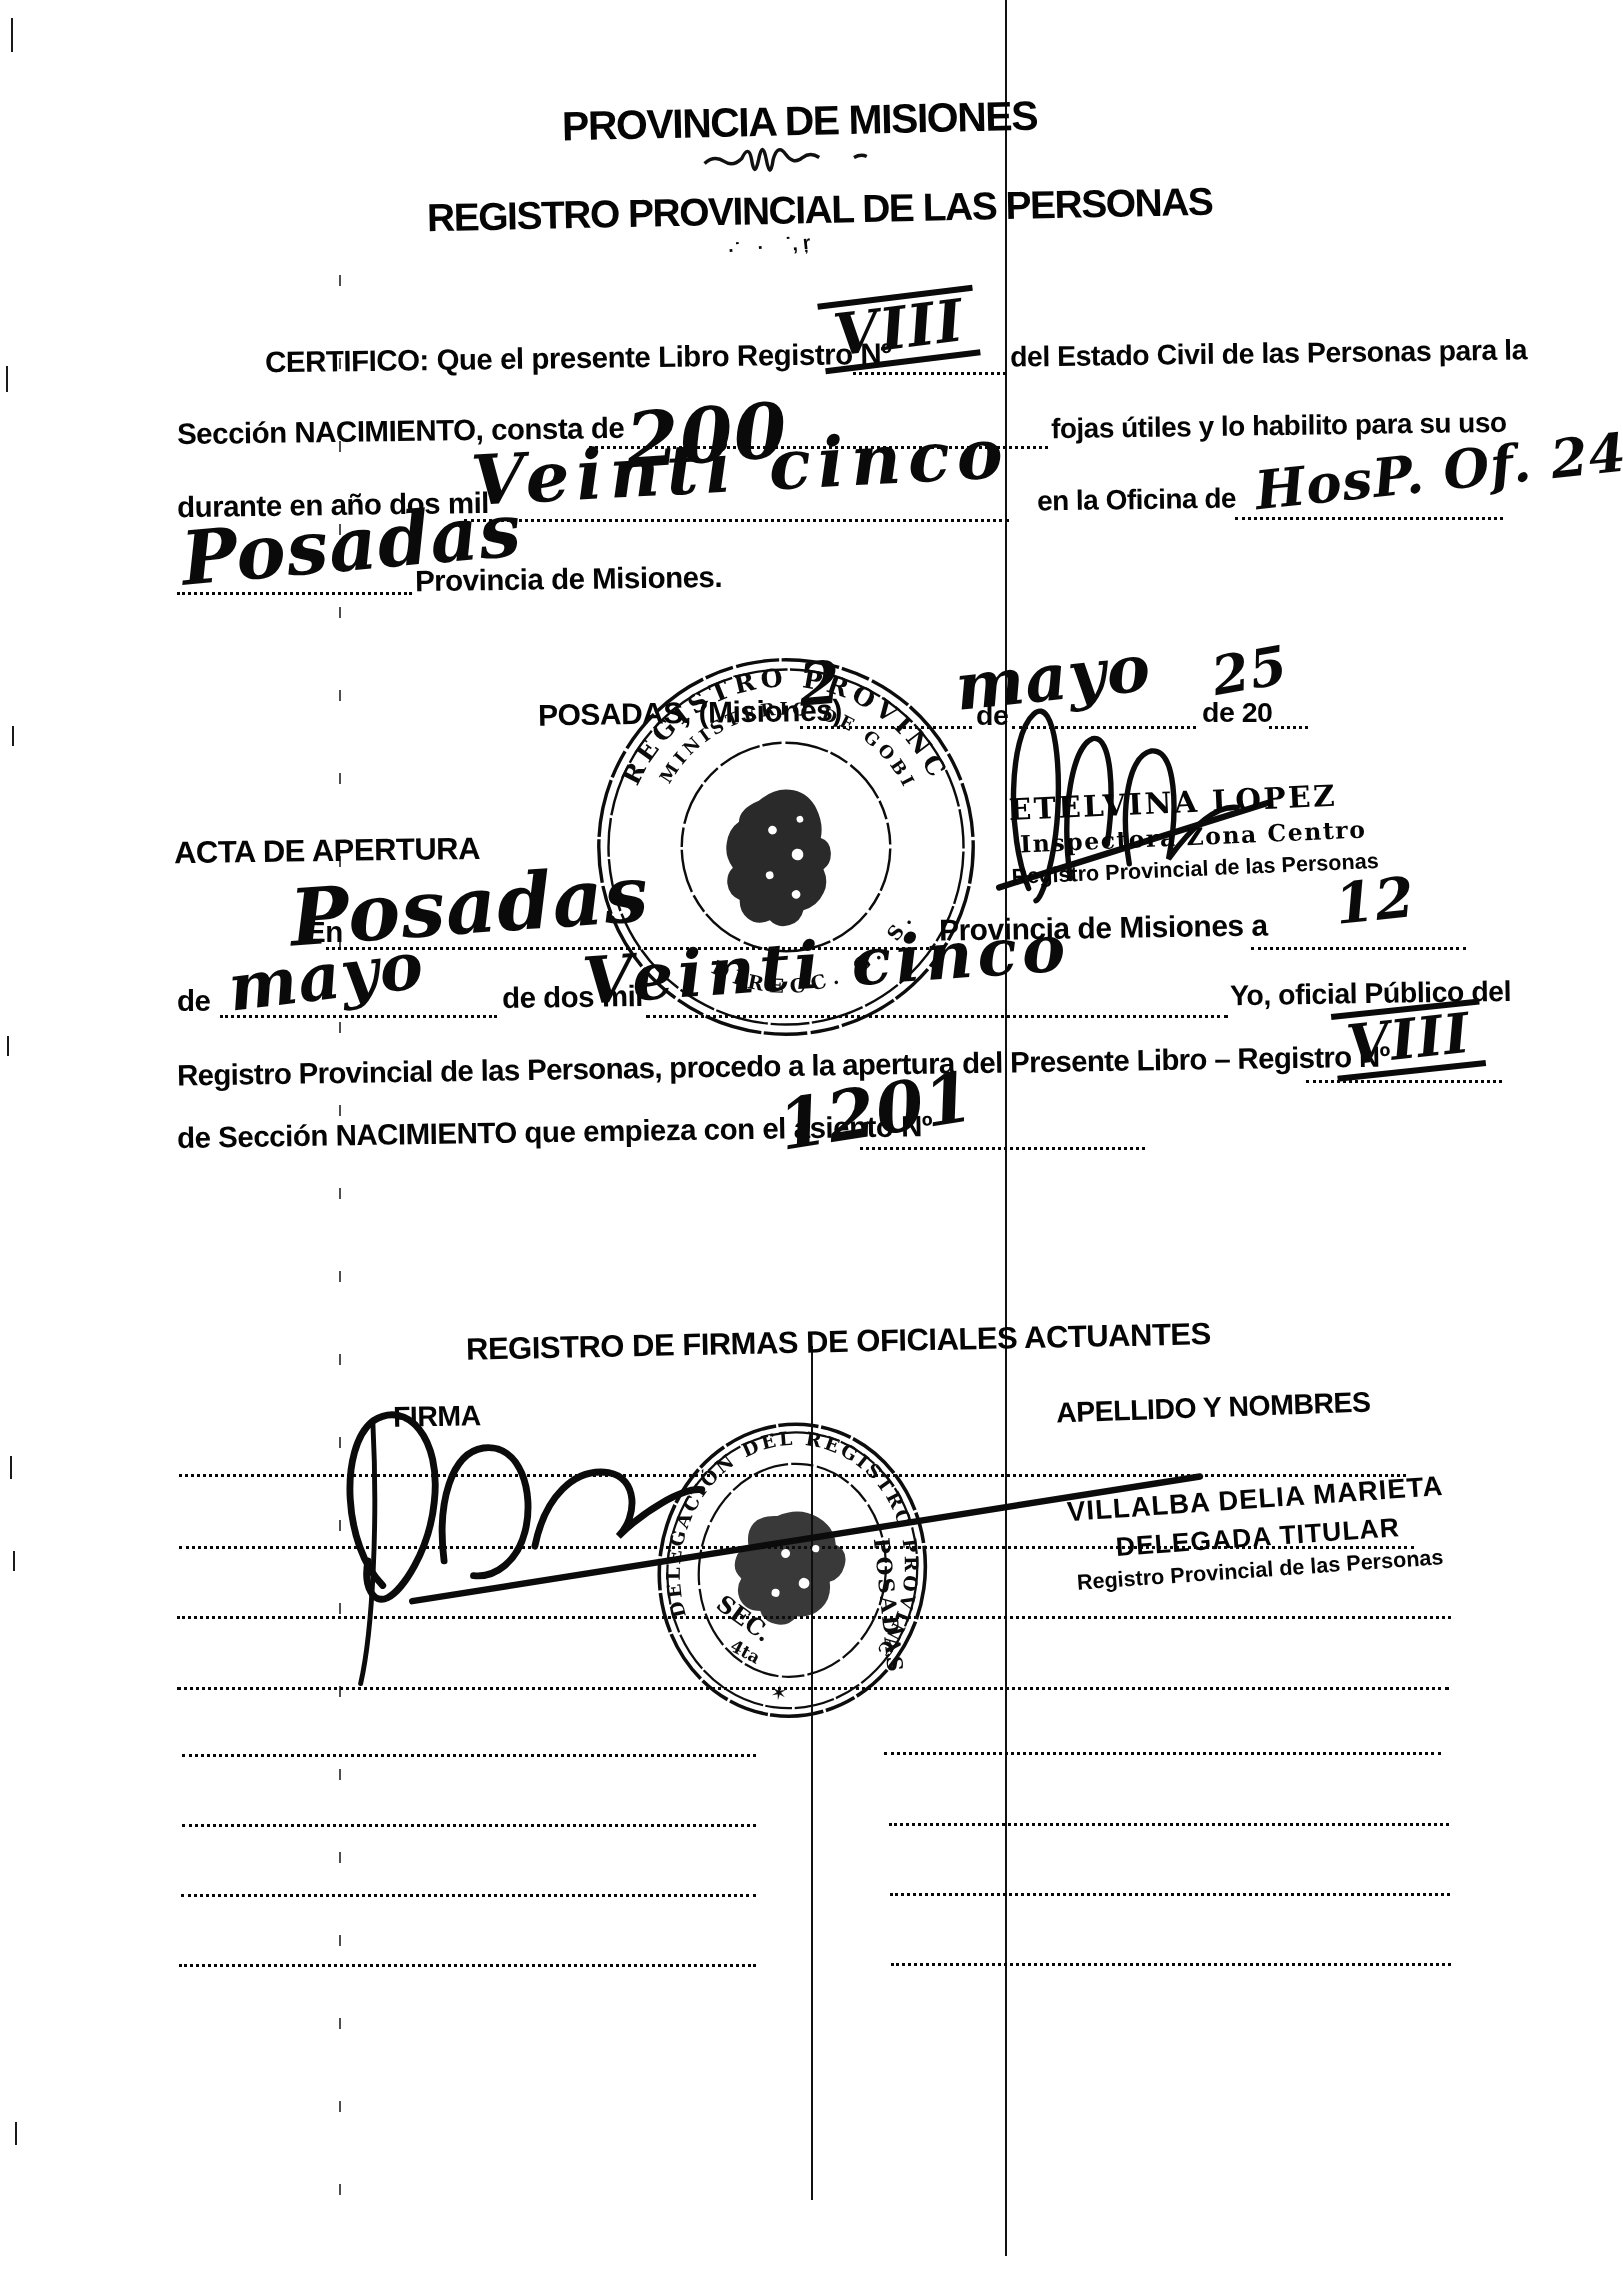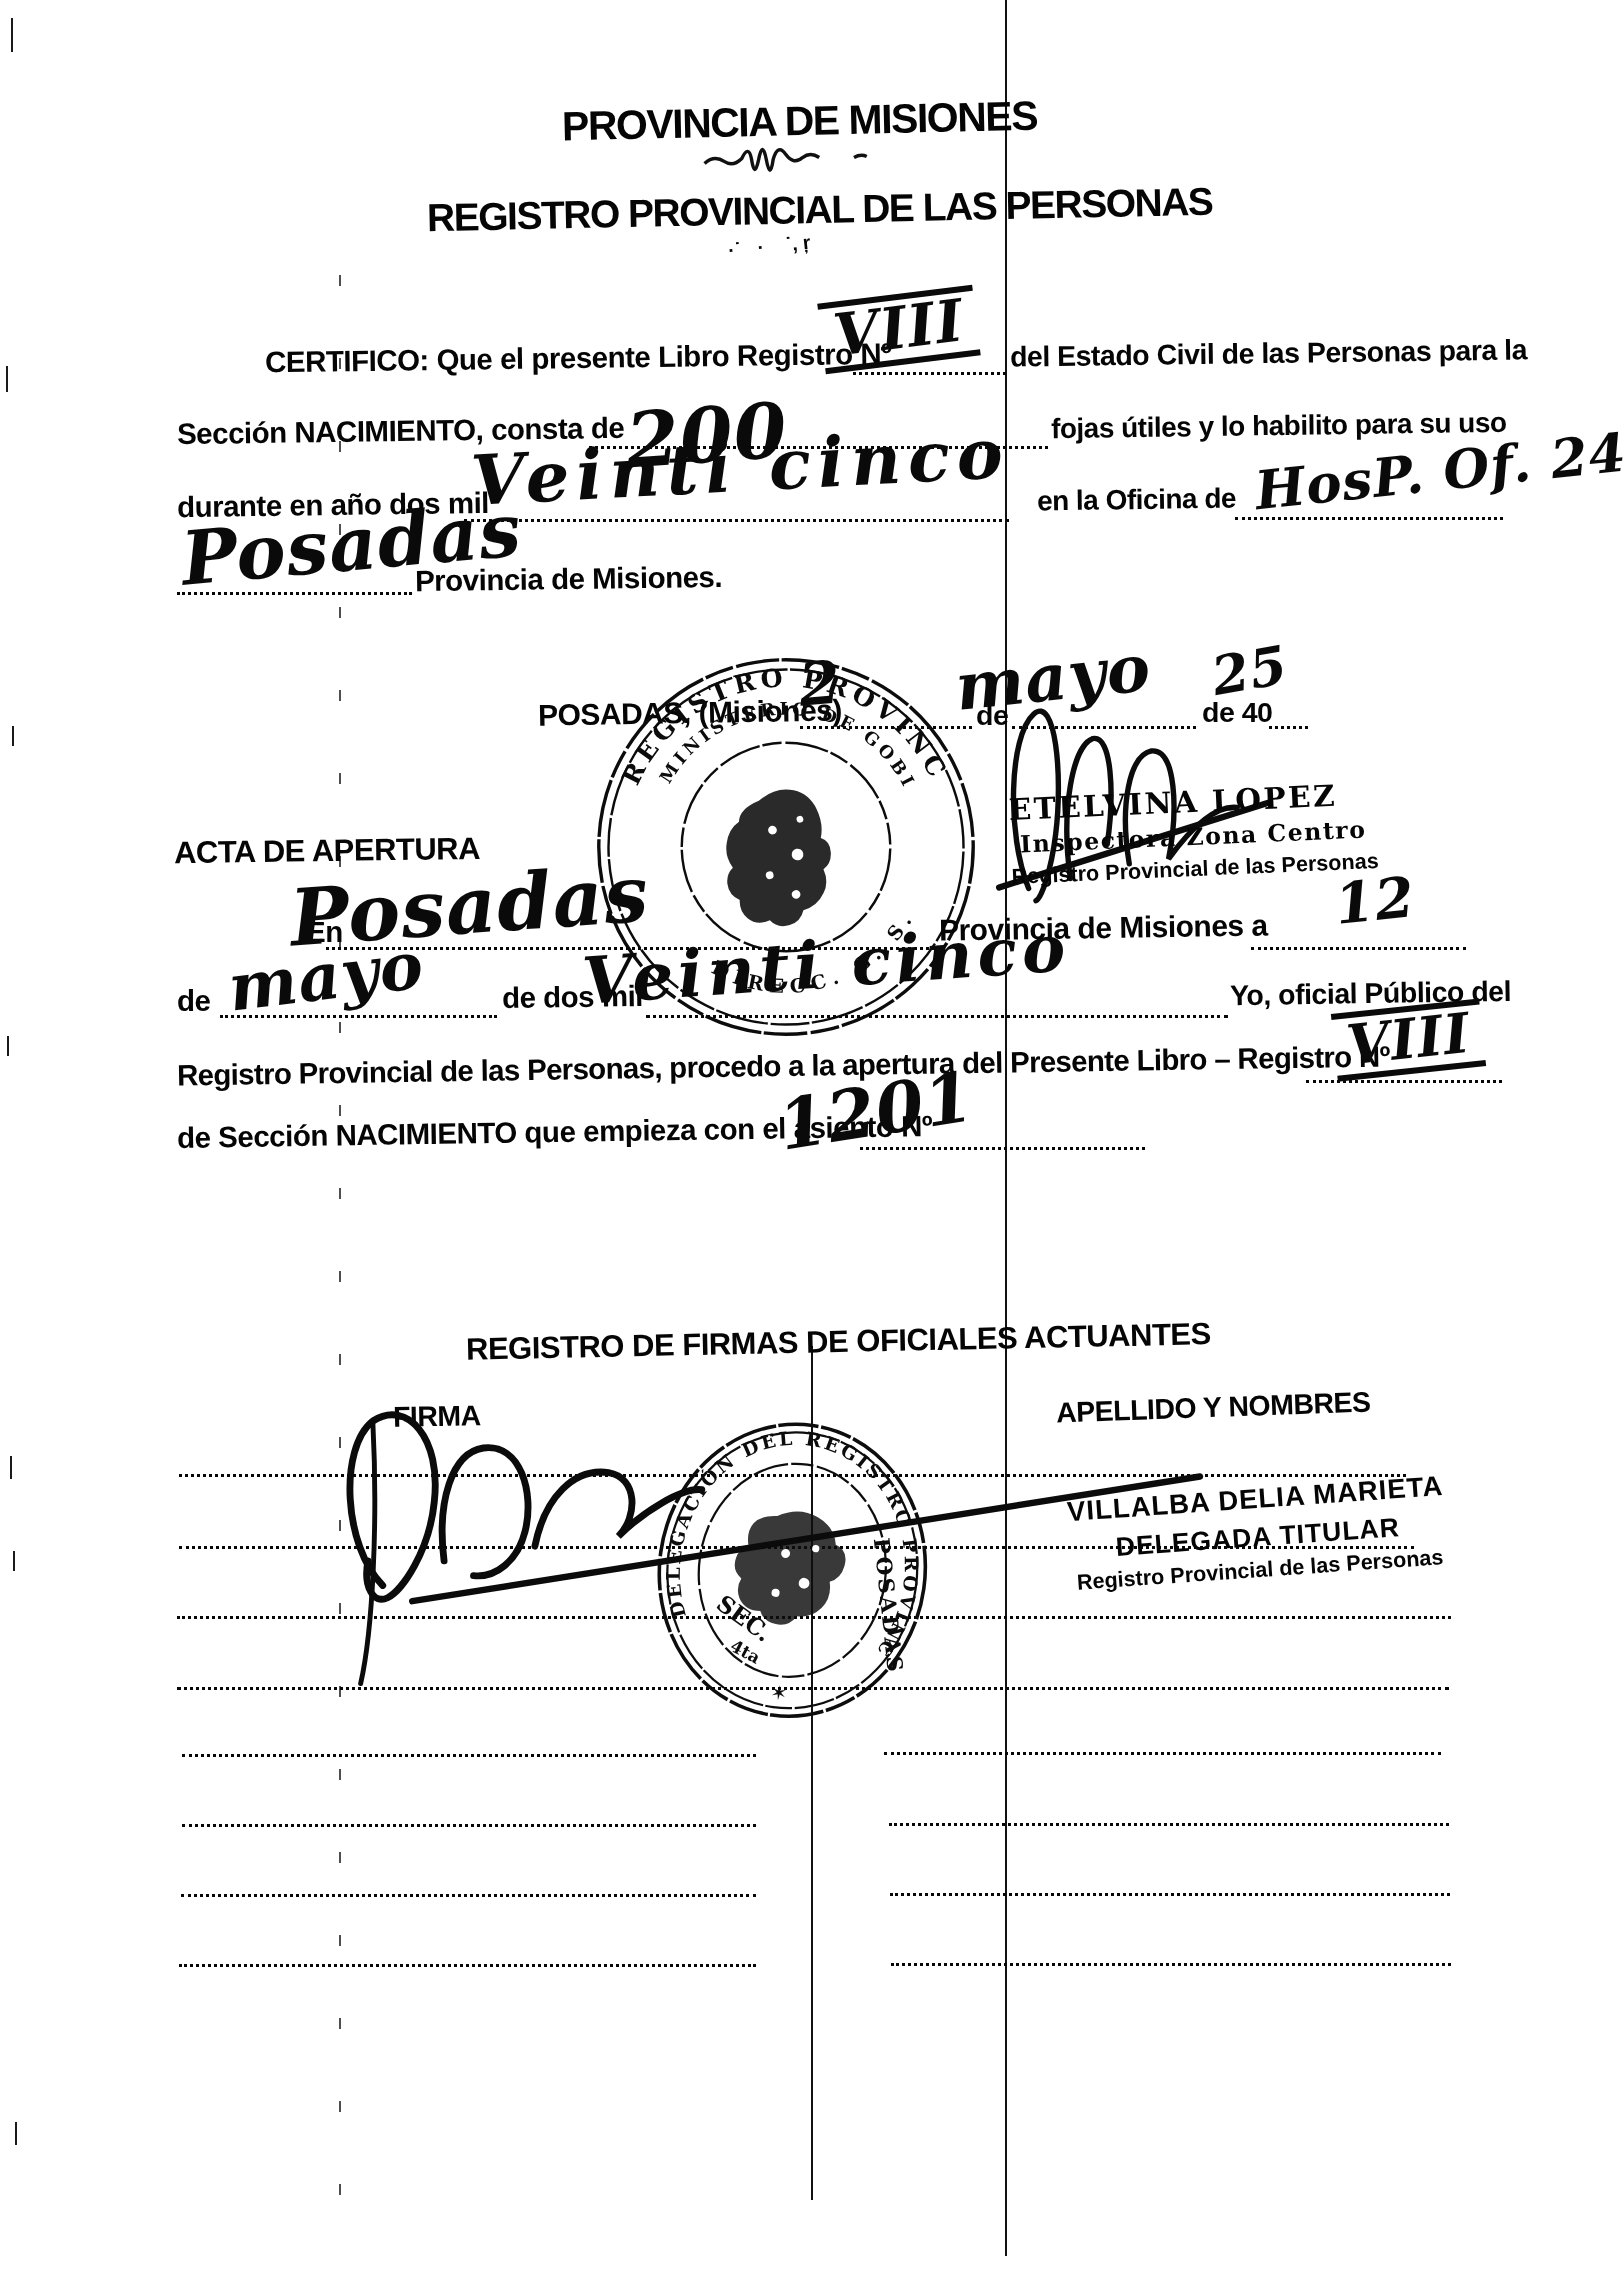--- a/index.html
+++ b/index.html
@@ -65,21 +65,21 @@
   <div class="abs hand" style="left:1254px;top:444px;font-size:53px;transform:rotate(-6deg);">HosP. Of. 2442</div>
 
   <div class="dots" style="left:177px;top:592px;width:235px;"></div>
   <div class="abs t" style="left:415px;top:564px;font-size:29.5px;transform:rotate(-0.8deg);">Provincia de Misiones.</div>
   <div class="abs hand" style="left:181px;top:511px;font-size:74px;transform:rotate(-5deg);">Posadas</div>
 
   <div class="abs t" style="left:538px;top:698px;font-size:30px;transform:rotate(-1deg);">POSADAS, (Misiones)</div>
   <div class="dots" style="left:800px;top:726px;width:172px;"></div>
   <div class="abs t" style="left:976px;top:701px;font-size:28.5px;">de</div>
   <div class="dots" style="left:1012px;top:726px;width:184px;"></div>
-  <div class="abs t" style="left:1202px;top:698px;font-size:28.5px;">de 40</div>
+  <div class="abs t" style="left:1202px;top:698px;font-size:28.5px;">de 20</div>
   <div class="dots" style="left:1269px;top:726px;width:39px;"></div>
   <div class="abs hand" style="left:799px;top:657px;font-size:59px;transform:rotate(-5deg);">2</div>
   <div class="abs hand" style="left:955px;top:648px;font-size:65px;transform:rotate(-6deg);">mayo</div>
   <div class="abs hand" style="left:1212px;top:647px;font-size:53px;transform:rotate(-10deg);">25</div>
 
   <svg class="abs" style="left:592px;top:653px;transform:rotate(-12deg);" width="388" height="388" viewBox="0 0 800 800">
     <defs>
       <path id="arcTopOuter" d="M81,315 A330 330 0 0 1 719,315"></path>
       <path id="arcTopInner" d="M137,330 A272 272 0 0 1 663,330"></path>
       <path id="arcBottom" d="M118,503 A300 300 0 0 0 682,503"></path>

